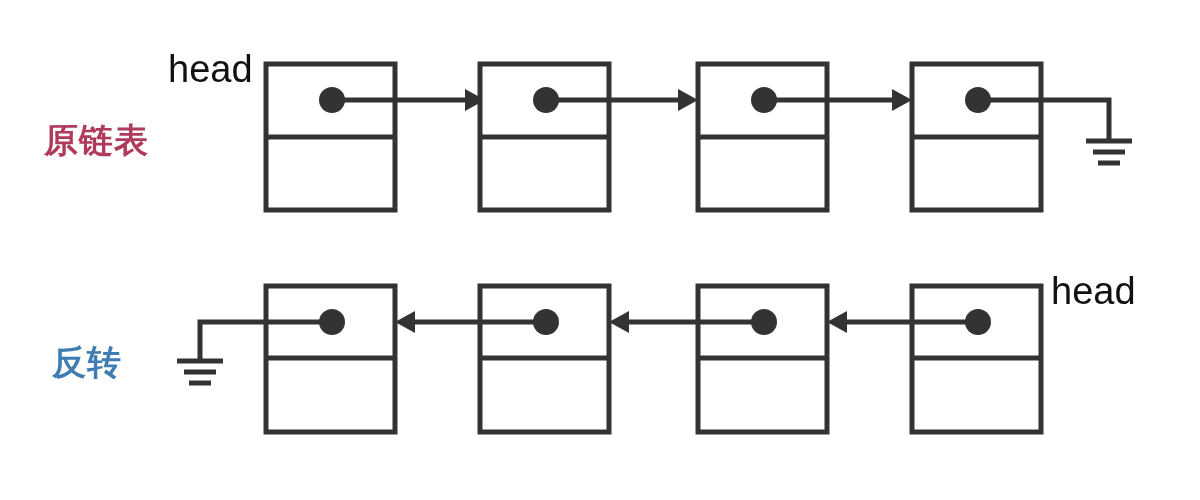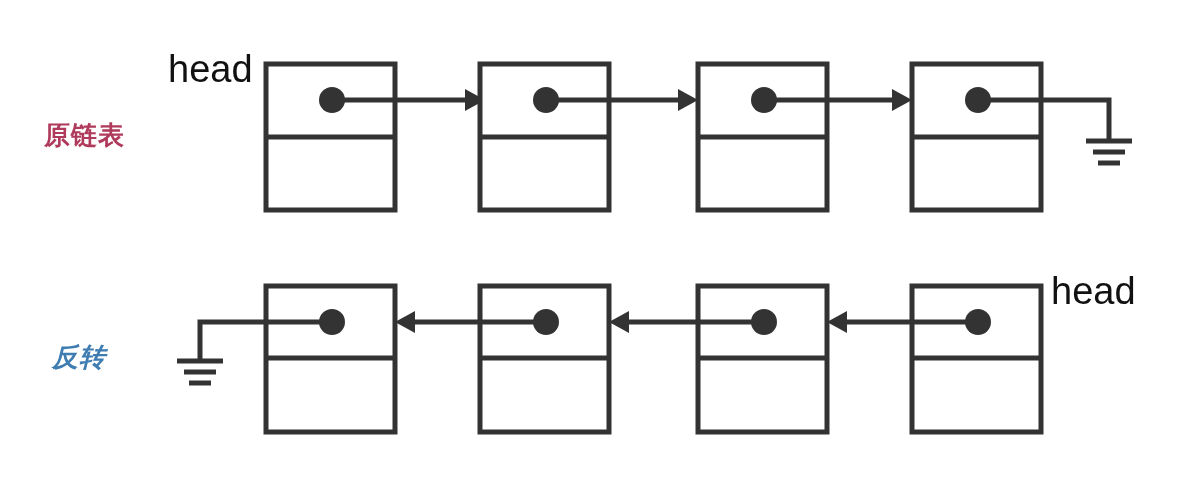--- a/index.html
+++ b/index.html
@@ -20,21 +20,21 @@
   svg.diagram {
     position: absolute;
     left: 0;
     top: 0;
     width: 1200px;
     height: 500px;
   }
   .row-label {
     position: absolute;
     font-family: "Liberation Sans", sans-serif;
-    font-size: 26px;
+    font-size: 34px;
     font-weight: 700;
     letter-spacing: 1px;
     white-space: nowrap;
   }
   .head-label {
     position: absolute;
     font-family: "Liberation Sans", sans-serif;
     font-size: 38px;
     font-weight: 400;
     color: #111111;
@@ -128,19 +128,19 @@
         <line x1="912" y1="358" x2="1041" y2="358" stroke="#333333" stroke-width="5"></line>
         <circle cx="978" cy="322" r="13" fill="#333333"></circle>
         <line x1="978" y1="322" x2="847" y2="322" stroke="#333333" stroke-width="5"></line>
         <polygon points="827,322 847,311 847,333" fill="#333333"></polygon>
       </g>
     </g>
   </svg>
 
   <div class="row-label" id="label-original" style="color: rgb(176, 58, 91);">原链表</div>
 
-  <div class="row-label" id="label-reversed" style="color: rgb(62, 124, 177); font-style: italic;">反转</div>
+  <div class="row-label" id="label-reversed" style="color: rgb(62, 124, 177);">反转</div>
 
   <div class="head-label" id="head-top">head</div>
 
   <div class="head-label" id="head-bottom">head</div>
 
 </div>
 
 </body></html>

